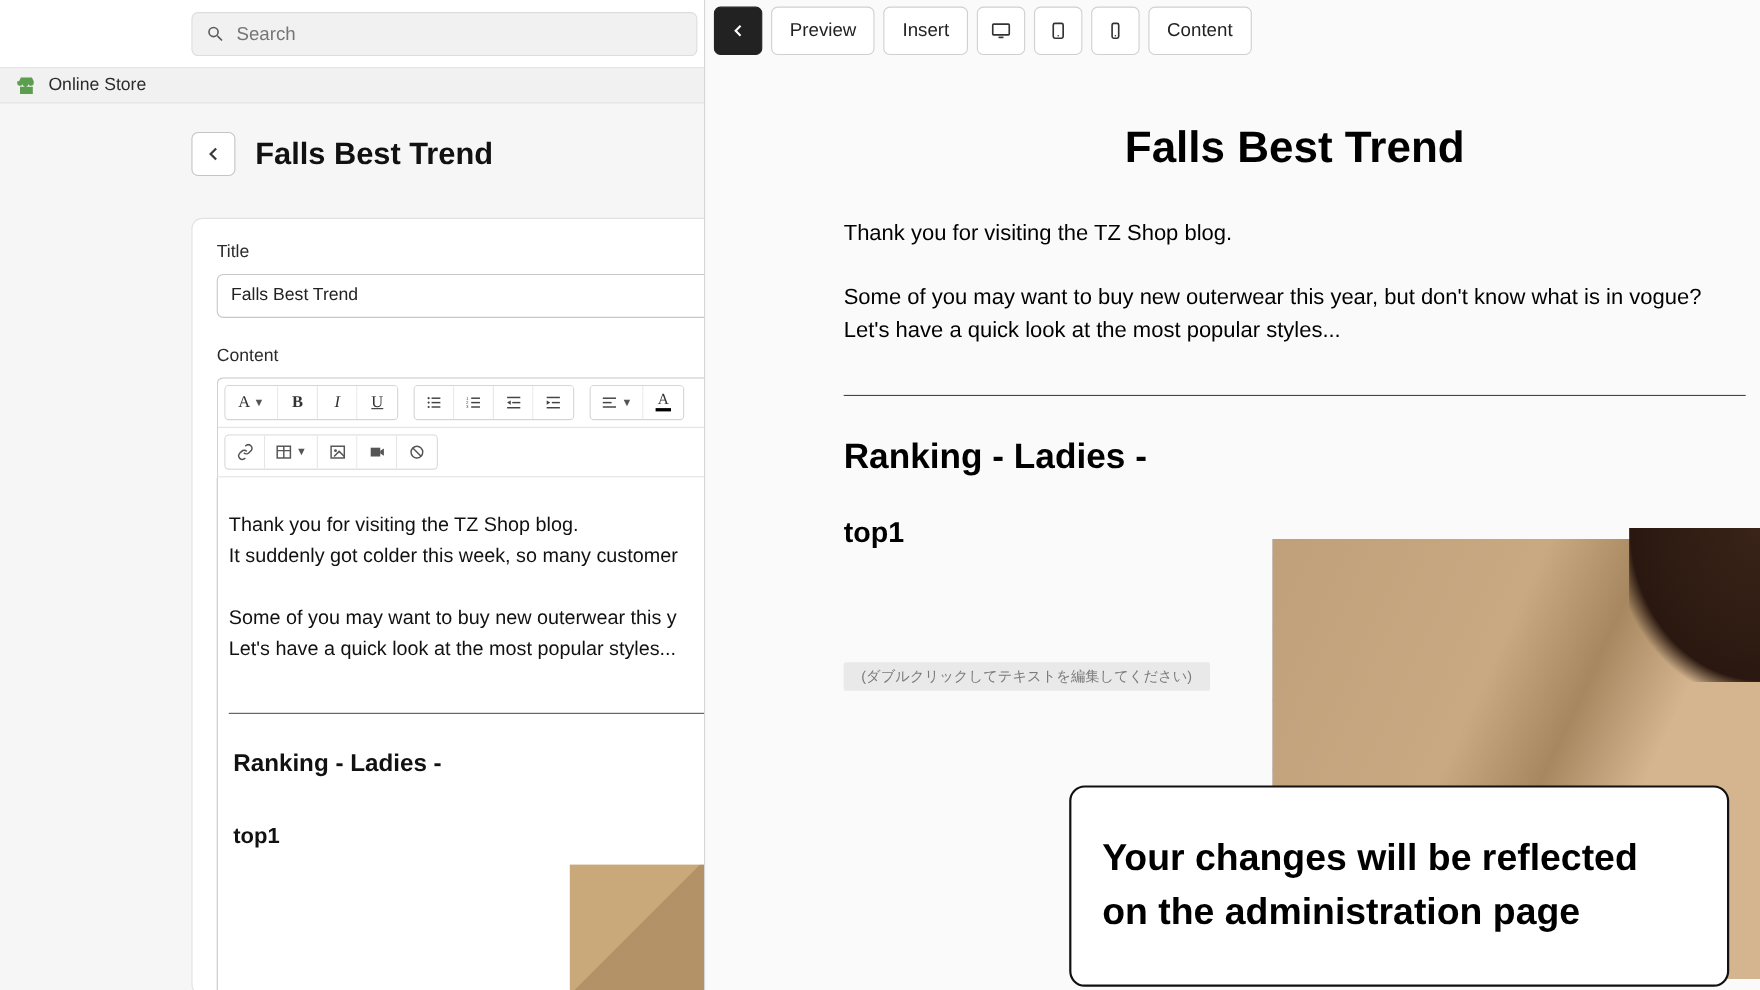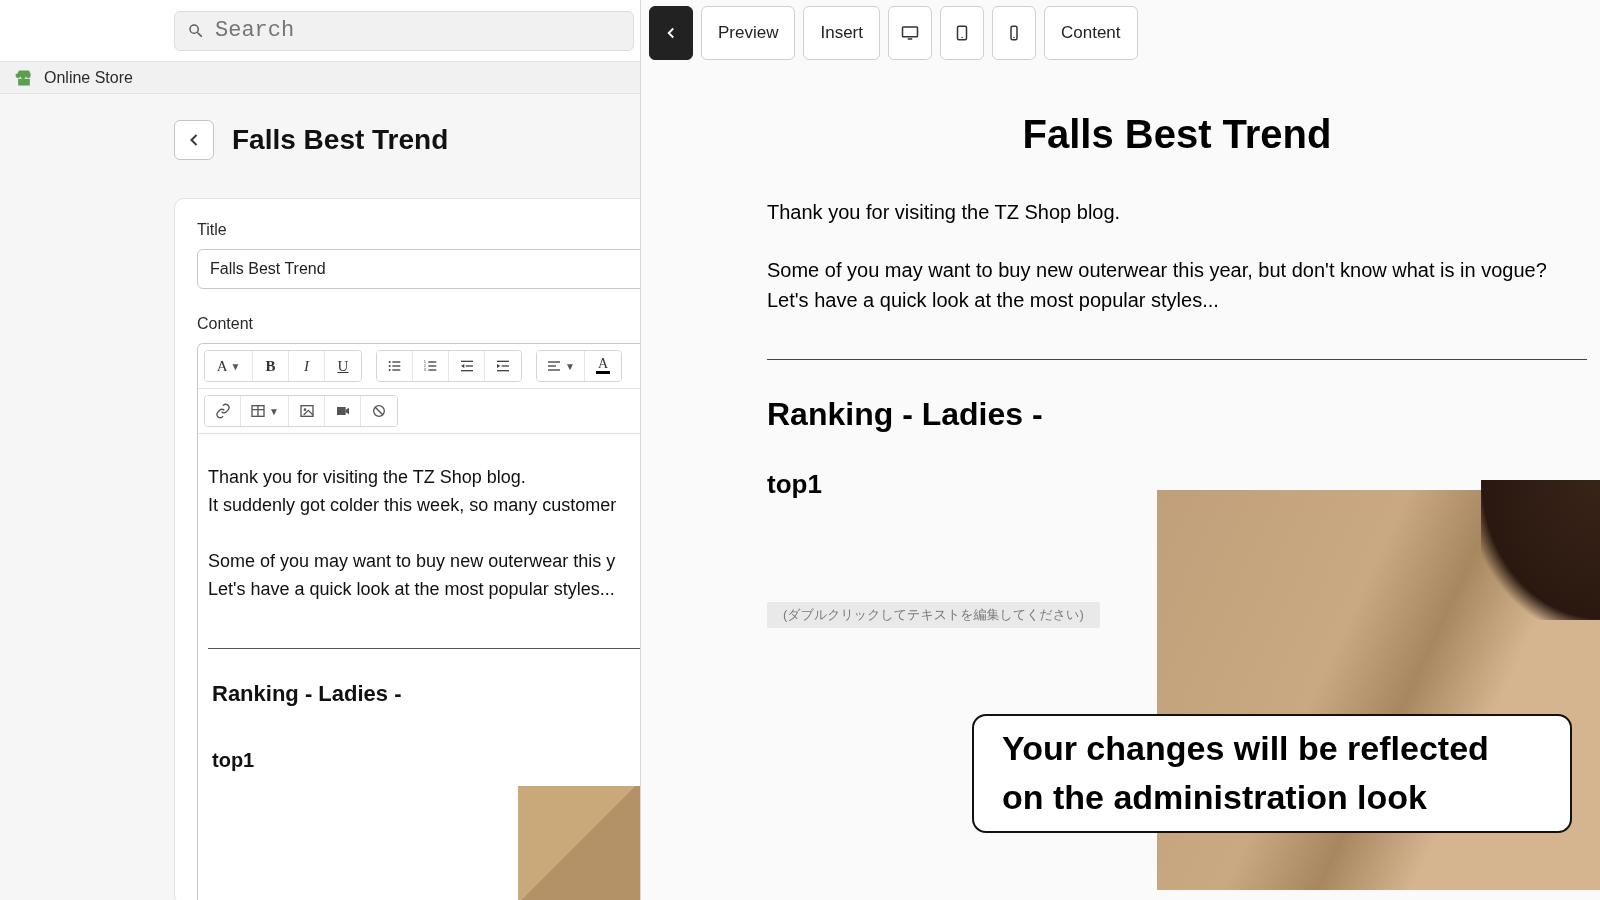--- a/index.html
+++ b/index.html
@@ -38,21 +38,21 @@
   border: 1px solid #ddd;
   border-radius: 6px;
   height: 40px;
   width: 460px;
   padding: 0 12px;
   gap: 10px;
 }
 .search-icon-svg { width: 18px; height: 18px; fill: #5c5c5c; }
 .search-input {
   border: none; background: transparent; outline: none;
-  font-size: 22px; color: #7f1d1d; flex: 1; font-family: Liberation Mono, monospace;
+  font-size: 17px; color: #7f1d1d; flex: 1;
 }
 
 
 .store-row {
   height: 32px;
   display: flex;
   align-items: center;
   gap: 10px;
   padding-left: 14px;
   background: #f1f1f1;
@@ -163,21 +163,21 @@
   border-left: 1px solid #d6d6d6;
 }
 
 
 .preview-toolbar {
   position:absolute;
   left:8px; top:6px;
   display:flex; gap:8px;
 }
 .pv-btn{
-  height:54px;
+  height:44px;
   background:#fff;
   border:1px solid #d0d0d0;
   border-radius:6px;
   display:flex; align-items:center; justify-content:center;
   padding:0 16px;
   font-size:17px; color:#222;
   cursor:pointer;
 }
 .pv-btn.icon-only{ width:44px; padding:0;}
 .pv-btn.round{ width:44px; padding:0; background:#222; border-color:#222;}
@@ -229,21 +229,21 @@
 }
 
 
 .callout{
   position:absolute;
   left:972px; top:714px;
   width:600px;
   background:#fff;
   border:2.5px solid #111;
   border-radius:14px;
-  padding:8px 28px;
+  padding:40px 28px;
   z-index:50;
 }
 .callout .line{ font-size:34px; font-weight:700; line-height:1.45;}
 </style>
 </head>
 <body>
 
 <div class="admin-side">
 
   <div class="top-bar">
@@ -443,14 +443,14 @@
     <div class="top1">top1</div>
   </div>
 
   <div class="placeholder-pill">(ダブルクリックしてテキストを編集してください)</div>
 
   <div class="big-image"></div>
 </div>
 
 <div class="callout">
   <div class="line">Your changes will be reflected</div>
-  <div class="line">on the administration look</div>
+  <div class="line">on the administration page</div>
 </div>
 
 </body></html>

